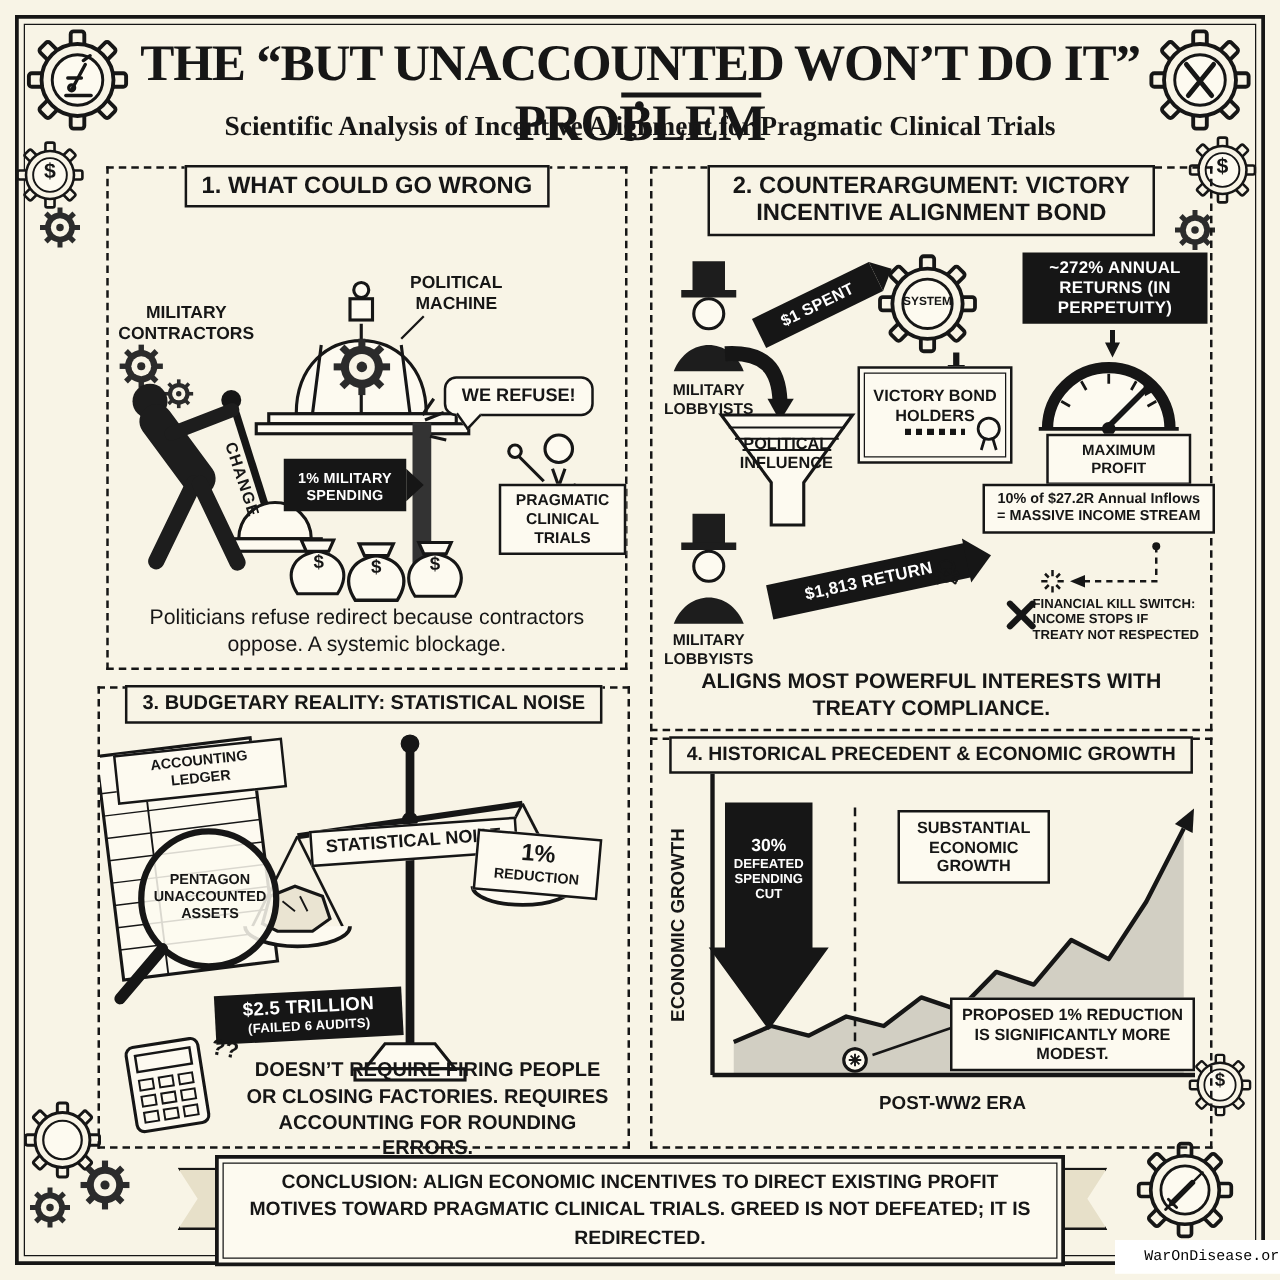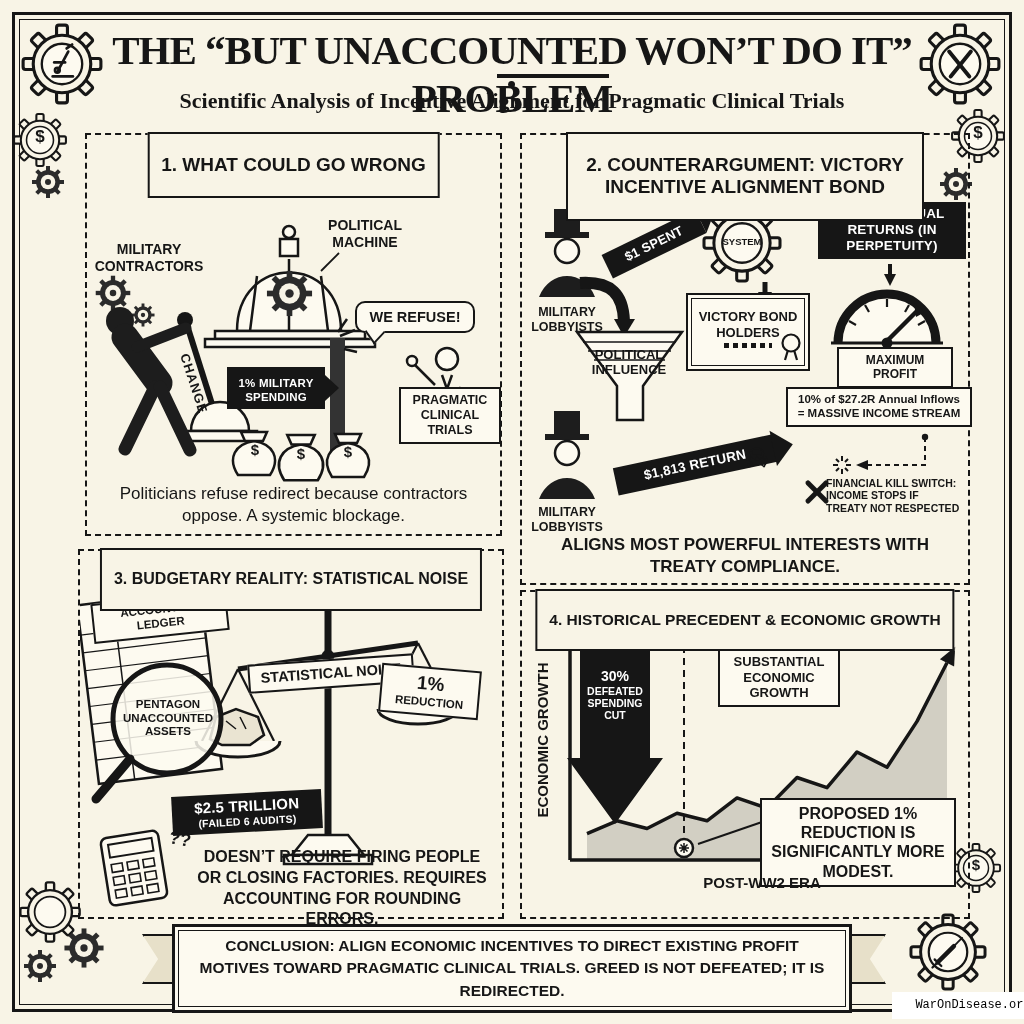--- a/index.html
+++ b/index.html
@@ -10,21 +10,21 @@
   .frame-inner{position:absolute;inset:19px;border:1.5px solid var(--ink);z-index:1;pointer-events:none;}
   .deco{position:absolute;z-index:2;}
   .page-title{position:absolute;left:110px;right:110px;top:26px;text-align:center;z-index:3;
               font-family:"Liberation Serif",serif;font-weight:bold;font-size:41px;letter-spacing:-1px;}
   .page-subtitle{position:absolute;left:110px;right:110px;top:88px;text-align:center;z-index:3;
               font-family:"Liberation Serif",serif;font-weight:bold;font-size:22px;}
   .title-underline{position:absolute;left:497px;top:74px;width:112px;height:3.5px;background:var(--ink);z-index:3;}
   .title-dot{position:absolute;left:508px;top:81px;width:7px;height:7px;border-radius:50%;background:var(--ink);z-index:3;}
   .panel{position:absolute;border:2.5px dashed var(--ink);z-index:3;}
   .ptitle{position:absolute;left:50%;transform:translateX(-50%);top:-3px;background:var(--paper);
-          border:2.5px solid var(--ink);font-weight:bold;text-align:center;padding:20px 12px;line-height:1.18;z-index:9;}
+          border:2.5px solid var(--ink);font-weight:bold;text-align:center;padding:4px 12px;line-height:1.18;z-index:9;}
   .draw{position:absolute;inset:0;width:100%;height:100%;z-index:1;}
   .lbl{position:absolute;font-weight:bold;line-height:1.18;text-align:center;z-index:4;font-size:13px;}
   .box{position:absolute;border:2.5px solid var(--ink);background:var(--paper2);font-weight:bold;
        text-align:center;line-height:1.2;padding:4px 6px;z-index:4;}
   .bbox{position:absolute;background:var(--ink);color:#fff;font-weight:bold;text-align:center;
         line-height:1.2;padding:4px 6px;z-index:4;letter-spacing:.2px;}
   .cap{position:absolute;text-align:center;line-height:1.3;z-index:4;}
   .tipR{position:absolute;right:-14px;top:50%;transform:translateY(-50%);width:0;height:0;
         border-top:13px solid transparent;border-bottom:13px solid transparent;border-left:14px solid var(--ink);}
   .tipBig{position:absolute;right:-19px;top:50%;transform:translateY(-50%);width:0;height:0;
@@ -368,21 +368,21 @@
         <circle cx="162" cy="256" r="9" fill="#fdfaf0" stroke="#161616" stroke-width="2.5"></circle>
         <path d="M162,251 L162,261 M157,256 L167,256 M158.5,252.5 L165.5,259.5 M165.5,252.5 L158.5,259.5" stroke="#161616" stroke-width="1.5" fill="none"></path>
       </g>
     </svg>
     <div class="lbl" style="left:-58px;top:138px;width:160px;height:20px;font-size:15px;transform:rotate(-90deg)">ECONOMIC GROWTH</div>
     <div class="lbl" style="left:56px;top:76px;width:74px;color:#fff">
       <div style="font-size:14px">30%</div>
       <div style="font-size:10.5px">DEFEATED SPENDING CUT</div>
     </div>
     <div class="box" style="left:196px;top:56px;width:106px;font-size:13px">SUBSTANTIAL ECONOMIC GROWTH</div>
-    <div class="box" style="left:238px;top:206px;width:180px;font-size:16px">PROPOSED 1% REDUCTION IS SIGNIFICANTLY MORE MODEST.</div>
+    <div class="box" style="left:238px;top:206px;width:180px;font-size:13px">PROPOSED 1% REDUCTION IS SIGNIFICANTLY MORE MODEST.</div>
     <div class="lbl" style="left:120px;top:282px;width:240px;font-size:15px">POST-WW2 ERA</div>
   </div>
 
   <div class="ribbon left"></div>
   <div class="ribbon right"></div>
   <div class="conclusion-box">CONCLUSION: ALIGN ECONOMIC INCENTIVES TO DIRECT EXISTING PROFIT MOTIVES TOWARD PRAGMATIC CLINICAL TRIALS. GREED IS NOT DEFEATED; IT IS REDIRECTED.</div>
 
   <div class="watermark">WarOnDisease.org</div>
 </div>
 

